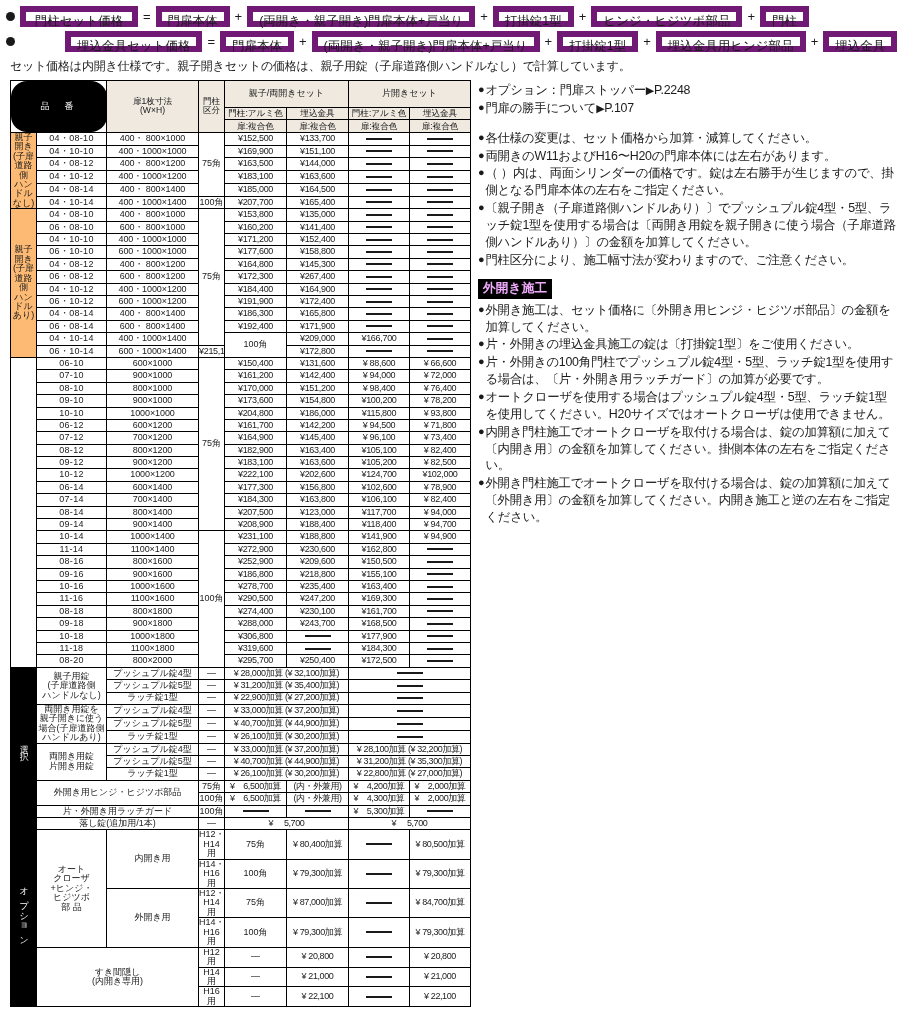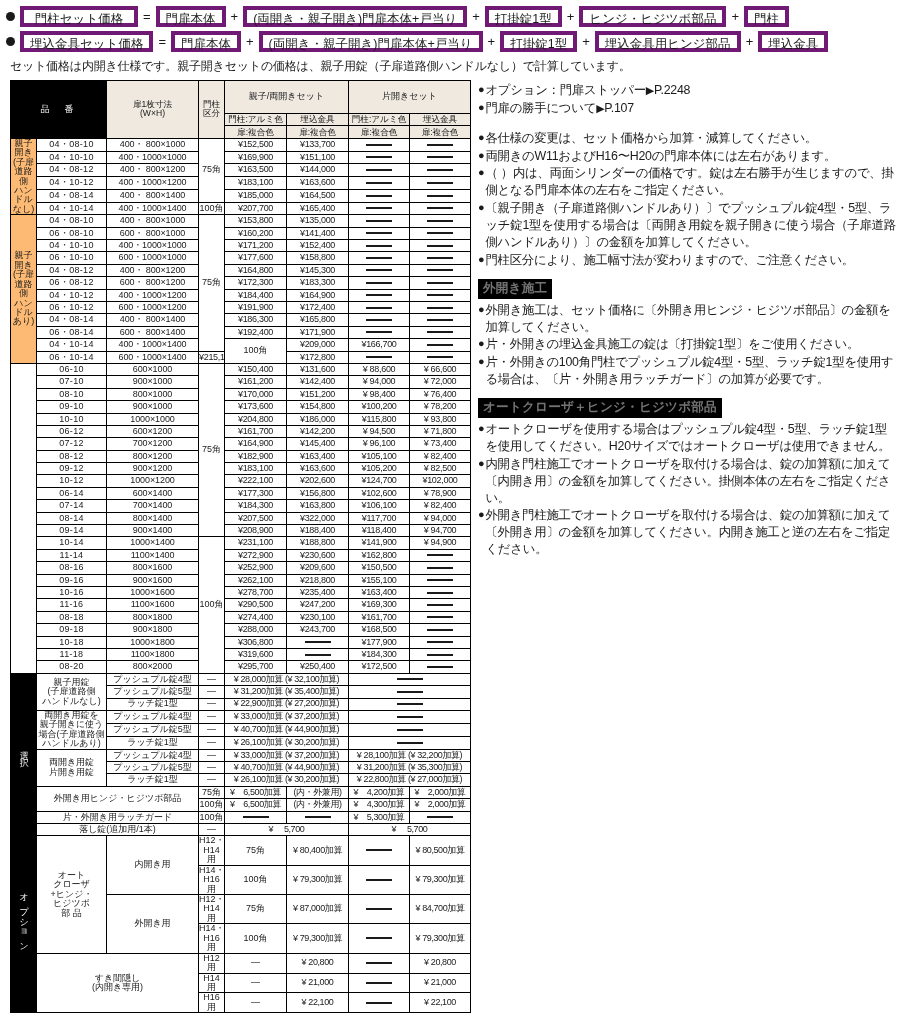--- a/index.html
+++ b/index.html
@@ -21,21 +21,21 @@
     display: flex;
     align-items: center;
     margin-bottom: 4px;
     height: 21px;
   }
   .bullet-dot {
     width: 9px; height: 9px; border-radius: 50%;
     background: #1a1a1a; flex: 0 0 auto; margin-right: 5px;
   }
   .fbox {
-    border: 4px solid #701a75;
+    border: 6px solid #701a75;
     background: #fff;
     height: 21px;
     line-height: 19px;
     padding: 0 6px;
     font-size: 12.5px;
     white-space: nowrap;
     text-align: center;
     flex: 0 0 auto;
   }
   .fbox.lead { font-weight: normal; }
@@ -139,21 +139,21 @@
   .note-line .nb {
     flex: 0 0 auto;
     font-size: 11px;
     line-height: 1.45;
     padding-right: 1px;
   }
   .note-line .ntext { flex: 1 1 auto; }
   .note-gap { height: 12px; }
   .sec-head {
     display: inline-block;
-    background: #000; color: #737373;
+    background: #000; color: #f0abfc;
     font-weight: bold;
     font-size: 12.6px;
     padding: 1px 5px 2px 5px;
     margin: 9px 0 3px 0;
     letter-spacing: 0.2px;
   }
   .tri { font-size: 11px; }
 </style>
 </head>
 <body>
@@ -168,21 +168,21 @@
       <div class="fbox">(両開き・親子開き)門扉本体+戸当り</div>
       <span class="fop">+</span>
       <div class="fbox">打掛錠1型</div>
       <span class="fop">+</span>
       <div class="fbox">ヒンジ・ヒジツボ部品</div>
       <span class="fop">+</span>
       <div class="fbox">門柱</div>
     </div>
     <div class="formula-row">
       <span class="bullet-dot"></span>
-      <div class="fbox lead" style="min-width: 130px;">埋込金具セット価格</div>
+      <div class="fbox lead" style="min-width: 130px; margin-left: 45px;">埋込金具セット価格</div>
       <span class="fop">=</span>
       <div class="fbox">門扉本体</div>
       <span class="fop">+</span>
       <div class="fbox">(両開き・親子開き)門扉本体+戸当り</div>
       <span class="fop">+</span>
       <div class="fbox">打掛錠1型</div>
       <span class="fop">+</span>
       <div class="fbox">埋込金具用ヒンジ部品</div>
       <span class="fop">+</span>
       <div class="fbox">埋込金具</div>
@@ -198,24 +198,24 @@
           <col style="width:70px">
           <col style="width:92px">
           <col style="width:26px">
         <col style="width:62px">
           <col style="width:62px">
           <col style="width:61px">
           <col style="width:61px">
       </colgroup>
       <tbody id="pt-body">
           <tr>
-            <td class="hdr-black" rowspan="3" colspan="2" style="height: 15px;">品　番</td>
+            <td class="hdr-black" rowspan="3" colspan="2" style="height: 15px; border-radius: 16px;">品　番</td>
             <td class="hdr-beige small" rowspan="3" colspan="1" style="height: 15px;">扉1枚寸法<br>(W×H)</td>
             <td class="hdr-beige small" rowspan="3" colspan="1" style="height: 15px;">門柱<br>区分</td>
-            <td class="hdr-beige" rowspan="1" colspan="2" style="height: 33px;">親子/両開きセット</td>
+            <td class="hdr-beige" rowspan="1" colspan="2" style="height: 27px;">親子/両開きセット</td>
             <td class="hdr-beige" rowspan="1" colspan="2" style="height: 22px;">片開きセット</td>
           </tr>
           <tr>
             <td class="hdr-beige small">門柱:アルミ色</td>
             <td class="hdr-beige small">埋込金具</td>
             <td class="hdr-beige small">門柱:アルミ色</td>
             <td class="hdr-beige small">埋込金具</td>
           </tr>
           <tr>
             <td class="hdr-beige small">扉:複合色</td>
@@ -313,21 +313,21 @@
             <td class="dim-cell">400・ 800×1200</td>
             <td class="price-cell">¥164,800</td>
             <td class="price-cell">¥145,300</td>
             <td class="price-cell"><span class="dash-mark"></span></td>
             <td class="price-cell"><span class="dash-mark"></span></td>
           </tr>
           <tr>
             <td class="code-cell">06・08-12</td>
             <td class="dim-cell">600・ 800×1200</td>
             <td class="price-cell">¥172,300</td>
-            <td class="price-cell">¥183,300</td>
+            <td class="price-cell">¥267,400</td>
             <td class="price-cell"><span class="dash-mark"></span></td>
             <td class="price-cell"><span class="dash-mark"></span></td>
           </tr>
           <tr>
             <td class="code-cell">04・10-12</td>
             <td class="dim-cell">400・1000×1200</td>
             <td class="price-cell">¥184,400</td>
             <td class="price-cell">¥164,900</td>
             <td class="price-cell"><span class="dash-mark"></span></td>
             <td class="price-cell"><span class="dash-mark"></span></td>
@@ -468,21 +468,21 @@
             <td class="dim-cell">700×1400</td>
             <td class="price-cell">¥184,300</td>
             <td class="price-cell">¥163,800</td>
             <td class="price-cell">¥106,100</td>
             <td class="price-cell">¥ 82,400</td>
           </tr>
           <tr>
             <td class="code-cell">08-14</td>
             <td class="dim-cell">800×1400</td>
             <td class="price-cell">¥207,500</td>
-            <td class="price-cell">¥322,000</td>
+            <td class="price-cell">¥123,000</td>
             <td class="price-cell">¥117,700</td>
             <td class="price-cell">¥ 94,000</td>
           </tr>
           <tr>
             <td class="code-cell">09-14</td>
             <td class="dim-cell">900×1400</td>
             <td class="price-cell">¥208,900</td>
             <td class="price-cell">¥188,400</td>
             <td class="price-cell">¥118,400</td>
             <td class="price-cell">¥ 94,700</td>
@@ -508,21 +508,21 @@
             <td class="code-cell">08-16</td>
             <td class="dim-cell">800×1600</td>
             <td class="price-cell">¥252,900</td>
             <td class="price-cell">¥209,600</td>
             <td class="price-cell">¥150,500</td>
             <td class="price-cell"><span class="dash-mark"></span></td>
           </tr>
           <tr>
             <td class="code-cell">09-16</td>
             <td class="dim-cell">900×1600</td>
-            <td class="price-cell">¥262,100</td>
+            <td class="price-cell">¥186,800</td>
             <td class="price-cell">¥218,800</td>
             <td class="price-cell">¥155,100</td>
             <td class="price-cell"><span class="dash-mark"></span></td>
           </tr>
           <tr>
             <td class="code-cell">10-16</td>
             <td class="dim-cell">1000×1600</td>
             <td class="price-cell">¥278,700</td>
             <td class="price-cell">¥235,400</td>
             <td class="price-cell">¥163,400</td>
@@ -764,21 +764,20 @@
         <span class="ntext">外開き施工は、セット価格に〔外開き用ヒンジ・ヒジツボ部品〕の金額を加算してください。</span>
       </div>
       <div class="note-line">
         <span class="nb">●</span>
         <span class="ntext">片・外開きの埋込金具施工の錠は〔打掛錠1型〕をご使用ください。</span>
       </div>
       <div class="note-line">
         <span class="nb">●</span>
         <span class="ntext">片・外開きの100角門柱でプッシュプル錠4型・5型、ラッチ錠1型を使用する場合は、〔片・外開き用ラッチガード〕の加算が必要です。</span>
       </div>
-      <div><span class="sec-head">オートクローザ＋ヒンジ・ヒジツボ部品</span></div>
       <div class="note-line">
         <span class="nb">●</span>
         <span class="ntext">オートクローザを使用する場合はプッシュプル錠4型・5型、ラッチ錠1型を使用してください。H20サイズではオートクローザは使用できません。</span>
       </div>
       <div class="note-line">
         <span class="nb">●</span>
         <span class="ntext">内開き門柱施工でオートクローザを取付ける場合は、錠の加算額に加えて〔内開き用〕の金額を加算してください。掛側本体の左右をご指定ください。</span>
       </div>
       <div class="note-line">
         <span class="nb">●</span>

